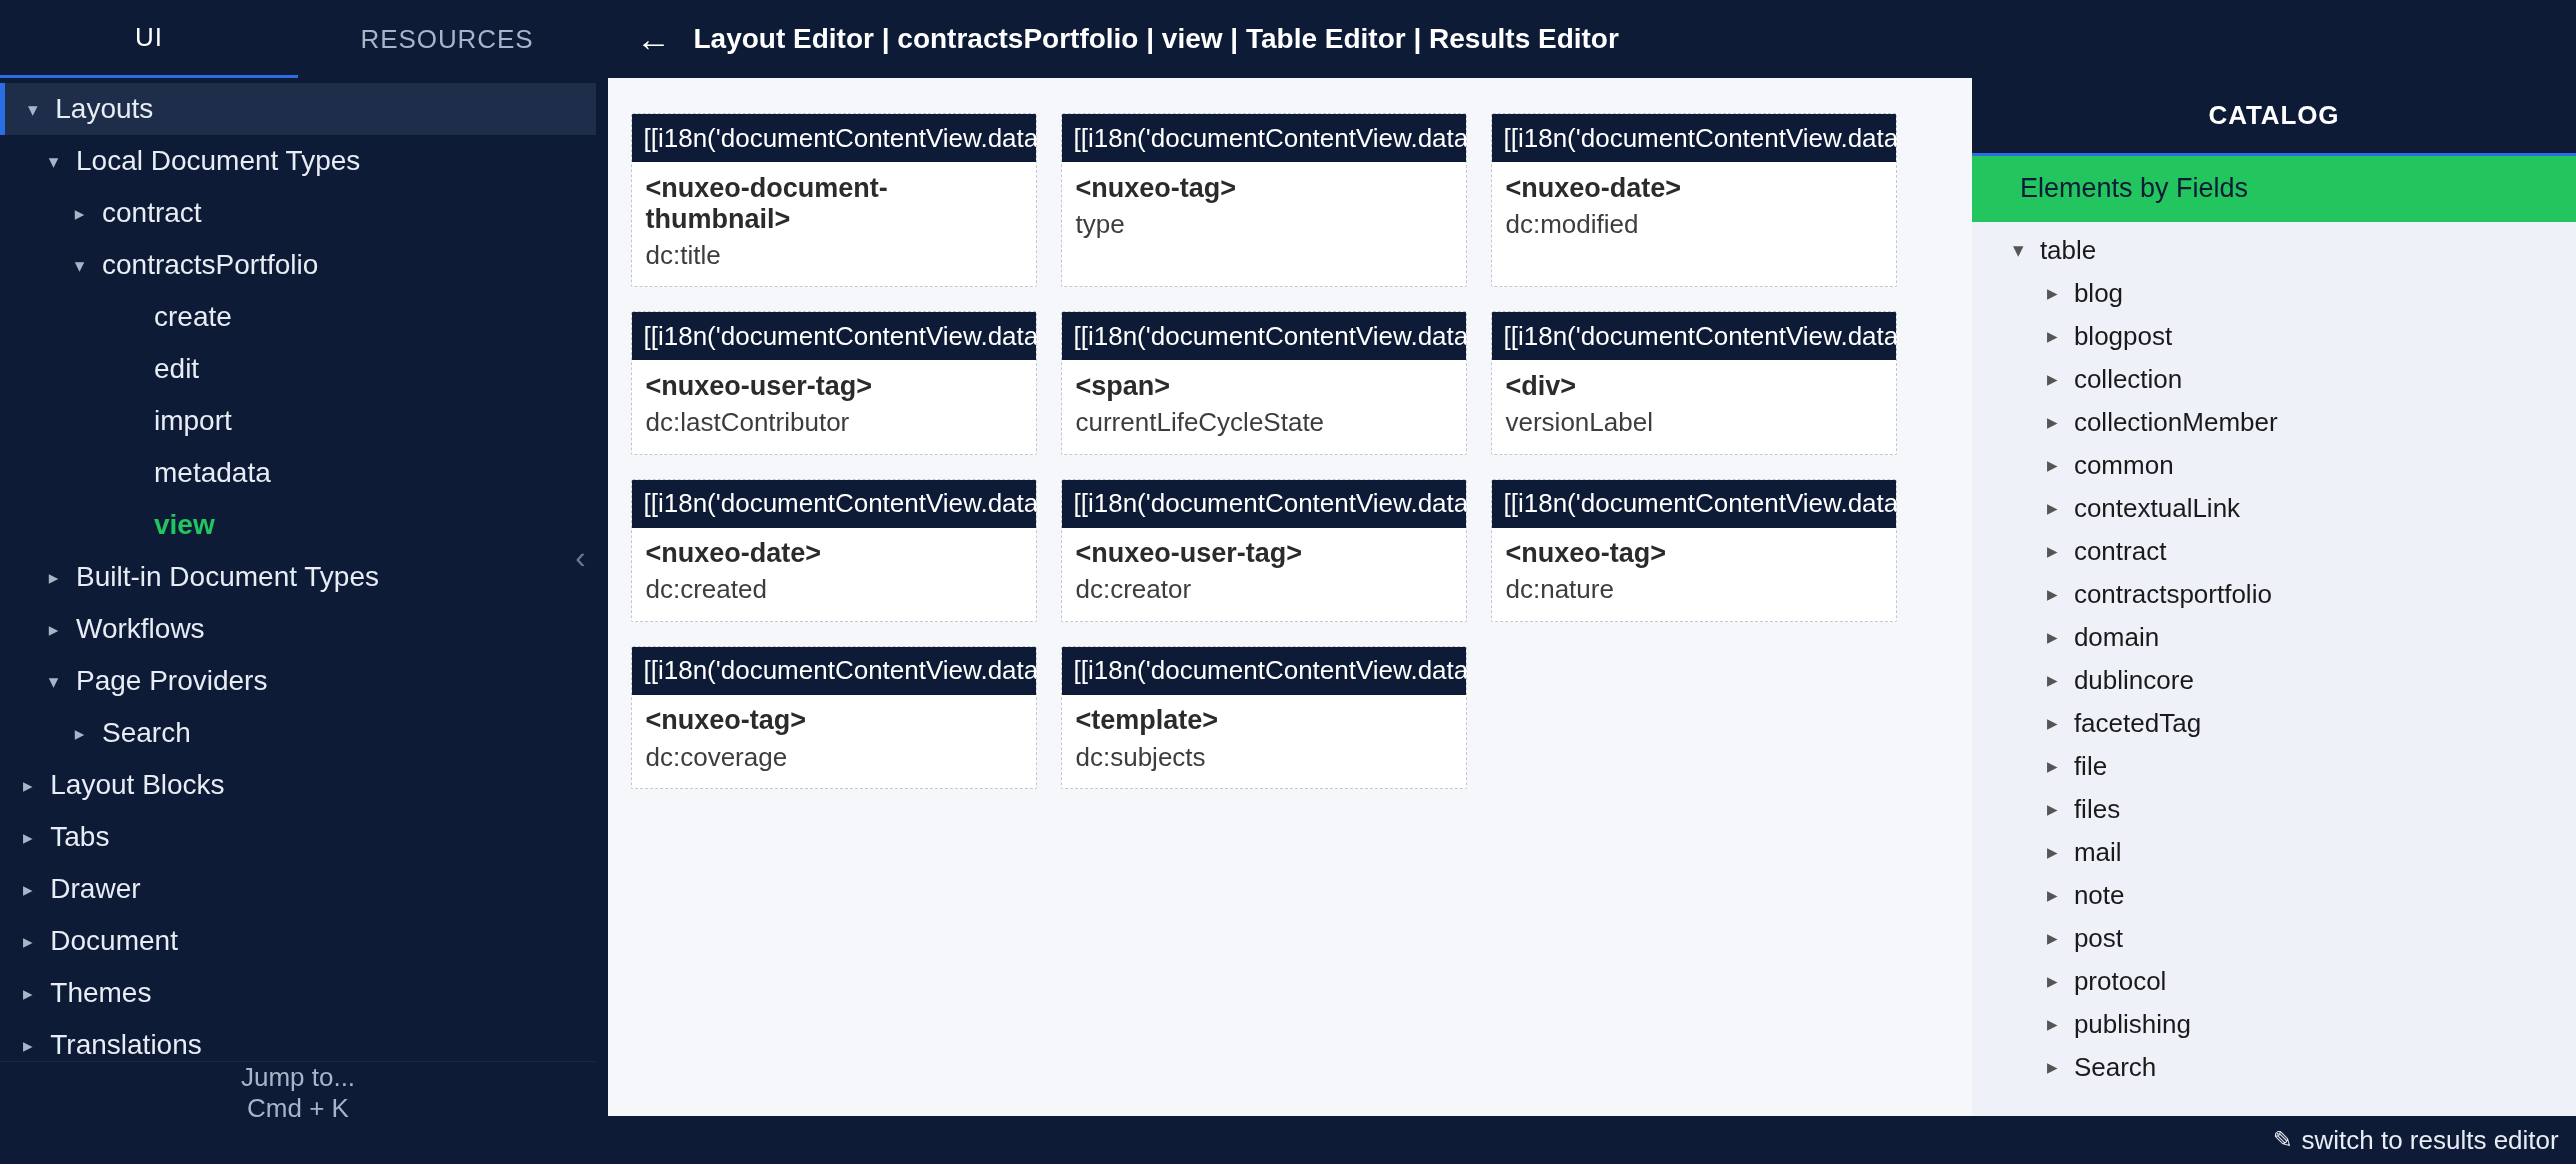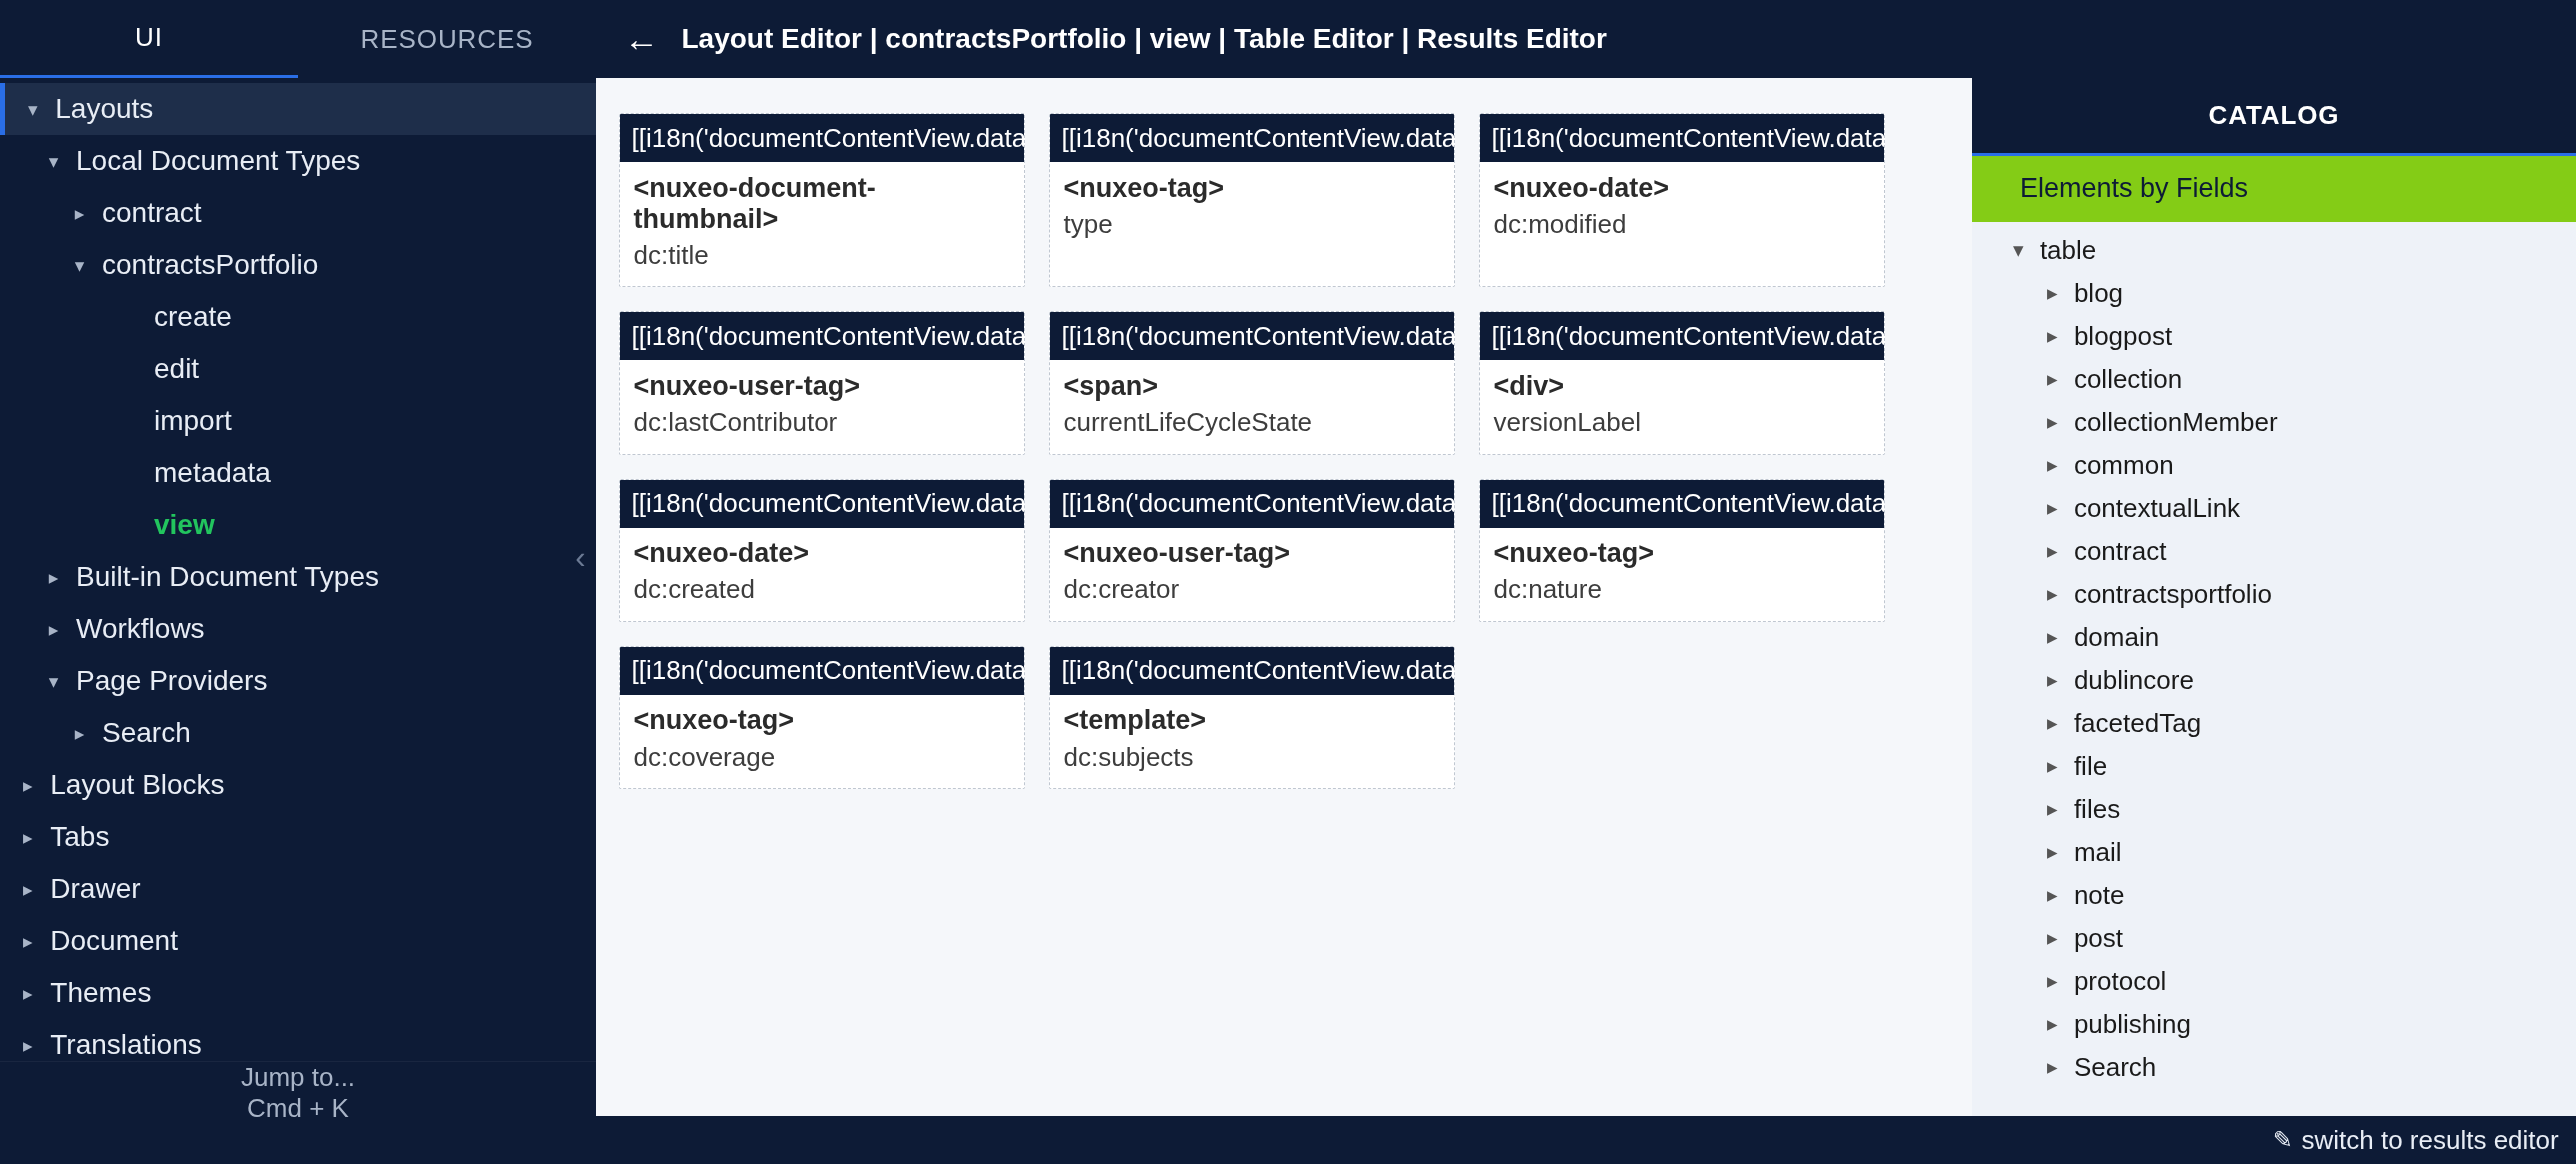--- a/index.html
+++ b/index.html
@@ -1,19 +1,19 @@
 <!DOCTYPE html>
 <html style="font-size:14px"><head>
 <meta charset="utf-8">
 <style>
   * { box-sizing: border-box; margin: 0; padding: 0; }
   html, body { height: 100%; font-family: -apple-system, BlinkMacSystemFont, "Segoe UI", Helvetica, Arial, sans-serif; }
   body { display: flex; flex-direction: column; background: #0d1b36; color: #fff; overflow: hidden; }
 
-  .app { display: flex; flex: 1; min-height: 0; }
+  .app { display: flex; flex: 1; min-height: 0; gap: 12px; }
 
   
   .sidebar { width: 596px; background: #0d1b36; display: flex; flex-direction: column; position: relative; }
   .sidebar-tabs { display: flex; height: 78px; }
   .sidebar-tab { flex: 1; display: flex; align-items: center; justify-content: center; font-size: 26px; letter-spacing: 0.9px; color: #a8b4c7; cursor: pointer; }
   .sidebar-tab.active { color: #fff; border-bottom: 3.5px solid #2a6ee6; }
   .sidebar-tree { flex: 1; overflow-y: auto; padding-top: 5.2px; }
   .tree-row { display: flex; align-items: center; height: 52px; font-size: 28px; color: #e8edf5; cursor: pointer; white-space: nowrap; }
   .tree-row.selected-hdr { background: #1e2e4a; border-left: 5.2px solid #2a6ee6; }
   .tree-row .caret { width: 21px; display: inline-flex; justify-content: center; font-size: 19px; color: #a8b4c7; margin-right: 12px; }
@@ -39,21 +39,21 @@
   .card-header { background: #0d1b36; color: #fff; font-size: 26px; padding: 8.6px 12px; white-space: nowrap; overflow: hidden; text-overflow: clip; }
   .card-body { padding: 10.4px 14px 15.5px; }
   .card-tag { font-weight: 700; font-size: 27px; color: #2b2b2b; margin-bottom: 5.2px; }
   .card-prop { font-size: 26px; color: #3d3d3d; }
 
   
   .inspector { width: 604px; background: #f0f4fa; display: flex; flex-direction: column; }
   .inspector-tabs { display: flex; height: 78px; background: #0d1b36; }
   .inspector-tab { flex: 1; display: flex; align-items: center; justify-content: center; font-size: 26px; letter-spacing: 0.9px; color: #a8b4c7; cursor: pointer; font-weight: bold; }
   .inspector-tab.active { color: #fff; border-bottom: 3.5px solid #2a6ee6; }
-  .inspector-subhdr { background: #84cc16; color: #0d1b36; font-size: 27px; padding: 17.3px 48px; }
+  .inspector-subhdr { background: #22c55e; color: #0d1b36; font-size: 27px; padding: 17.3px 48px; }
   .catalog { flex: 1; overflow-y: auto; background: #eef2f8; padding-top: 7px; color: #1a1a1a; }
   .cat-row { display: flex; align-items: center; height: 43px; font-size: 26px; cursor: pointer; }
   .cat-row .caret { width: 22.5px; display: inline-flex; justify-content: center; font-size: 21px; color: #555; margin-right: 10.4px; }
   .cat-depth-0 { padding-left: 35px; }
   .cat-depth-1 { padding-left: 69px; }
 
   
   .statusbar { height: 48px; background: #0d1b36; display: flex; align-items: center; justify-content: flex-end; padding: 0 17.3px; font-size: 26px; color: #e8edf5; gap: 8.6px; }
   .pencil { font-size: 24px; }
 </style>

